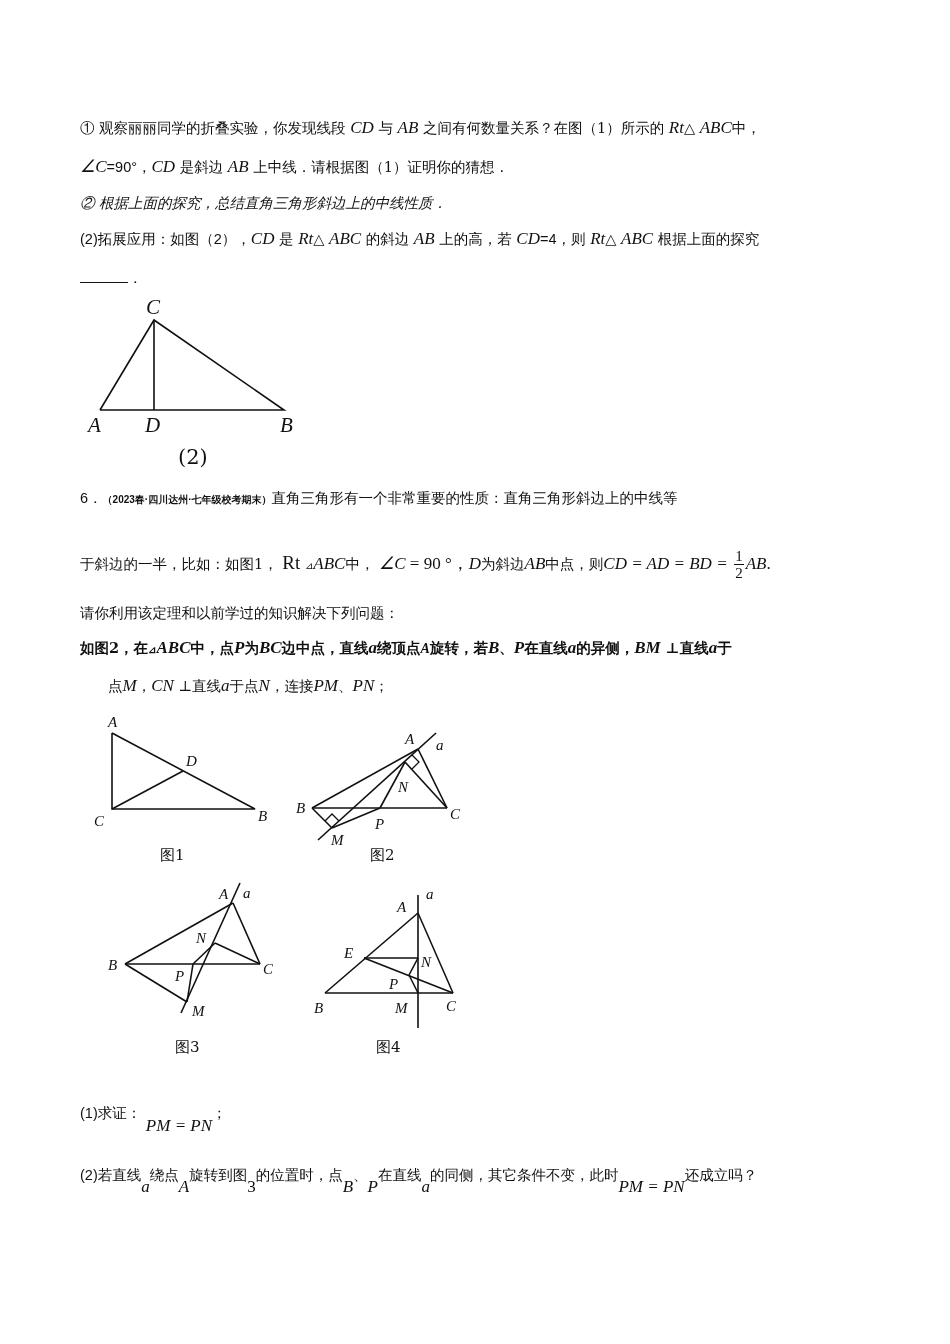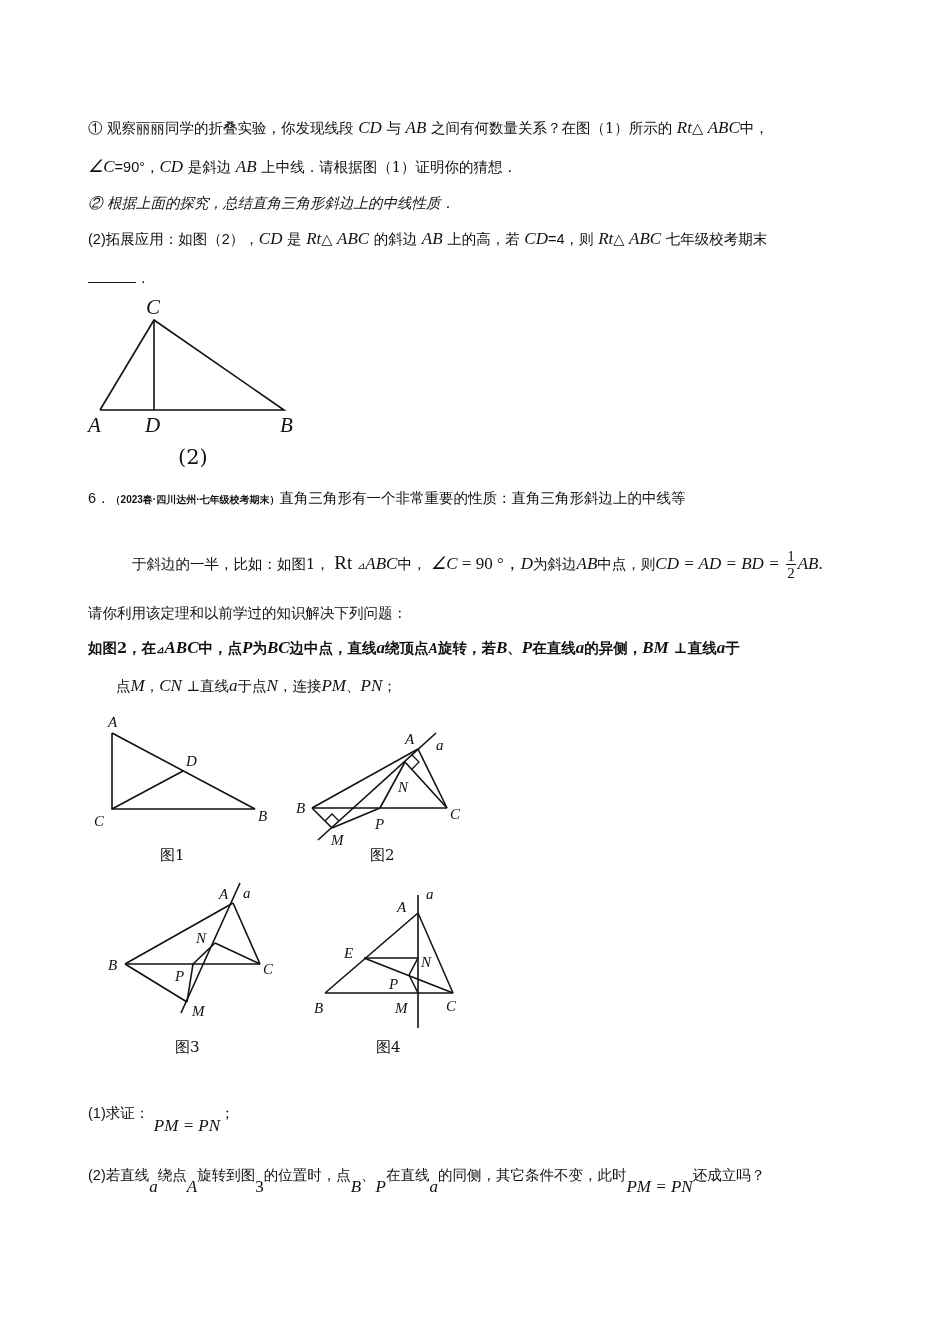--- a/index.html
+++ b/index.html
@@ -1,18 +1,18 @@
 <!DOCTYPE html>
 <html><head>
 <meta charset="utf-8">
 <style>
   html, body { margin: 0; padding: 0; background: #ffffff; }
   body { width: 950px; height: 1344px; position: relative; overflow: hidden;
          font-family: "DejaVu Serif", serif; color: #111; }
-  .line { position: absolute; left: 88px; font-size: 14.5px; white-space: nowrap; line-height: 20px; }
+  .line { position: absolute; left: 80px; font-size: 14.5px; white-space: nowrap; line-height: 20px; }
   .m { font-family: "Liberation Serif", serif; font-style: italic; font-size: 17px; }
   .mu { font-family: "Liberation Serif", serif; font-size: 17px; }
   .sans { font-family: "Liberation Sans", sans-serif; margin-top: 37px; }
   .frac { display: inline-block; vertical-align: middle; text-align: center; font-family: "Liberation Serif", serif; font-size: 15px; line-height: 16px; margin: 0 2px; }
   .frac .num { display: block; border-bottom: 1px solid #111; padding: 0 1px; }
   .frac .den { display: block; }
   .blank { display: inline-block; width: 48px; border-bottom: 1px solid #111; height: 14px; }
   .fig { position: absolute; left: 0; top: 0; }
   svg text { font-family: "Liberation Serif", serif; font-style: italic; }
   .caption { font-family: "DejaVu Serif", serif; font-style: normal; }
@@ -43,21 +43,21 @@
   <span class="sans">(2)拓展应用：如图（2），</span><span class="m">CD</span>
   <span>是</span>
   <span class="m">Rt</span><span>△</span>
   <span class="m">ABC</span>
   <span>的斜边</span>
   <span class="m">AB</span>
   <span>上的高，若</span>
   <span class="m">CD</span><span class="sans">=4，则</span>
   <span class="m">Rt</span><span>△</span>
   <span class="m">ABC</span>
-  <span>七年级校考期末</span>
+  <span>根据上面的探究</span>
 </div>
 
 <div class="line" style="top:268px;">
   <span class="blank"></span><span>．</span>
 </div>
 
 <svg class="fig" width="950" height="1344" viewBox="0 0 950 1344">
   <g stroke="#111" stroke-width="1.6" fill="none">
 
     <g>
@@ -155,21 +155,21 @@
     <text x="395" y="1013">M</text>
     <text x="446" y="1011">C</text>
     <text x="376" y="1052" class="caption" font-style="normal">图4</text>
   </g>
 </svg>
 
 <div class="line" style="top:488px;">
   <span class="sans">6．</span><span class="sans" style="font-weight:bold;font-size:10px;">（2023春·四川达州·七年级校考期末）</span><span>直角三角形有一个非常重要的性质：直角三角形斜边上的中线等</span>
 </div>
 
-<div class="line" style="top:548px;margin-left:44px;">
+<div class="line" style="top:548px;">
   <span>于斜边的一半，比如：如图1，</span>
   <span class="mu" style="font-size:19px;">Rt</span>
   <span style="font-size:10px;">⊿</span><span class="m">ABC</span><span>中，</span>
   <span class="m">∠C</span><span class="mu"> = 90 °，</span><span class="m">D</span><span>为斜边</span><span class="m">AB</span><span>中点，则</span><span class="m">CD = AD = BD =</span>
   <span class="frac"><span class="num">1</span><span class="den">2</span></span><span class="m">AB</span><span class="mu">.</span>
 </div>
 
 <div class="line" style="top:603px;">请你利用该定理和以前学过的知识解决下列问题：</div>
 
 <div class="line" style="top:638px;font-weight:bold;">

